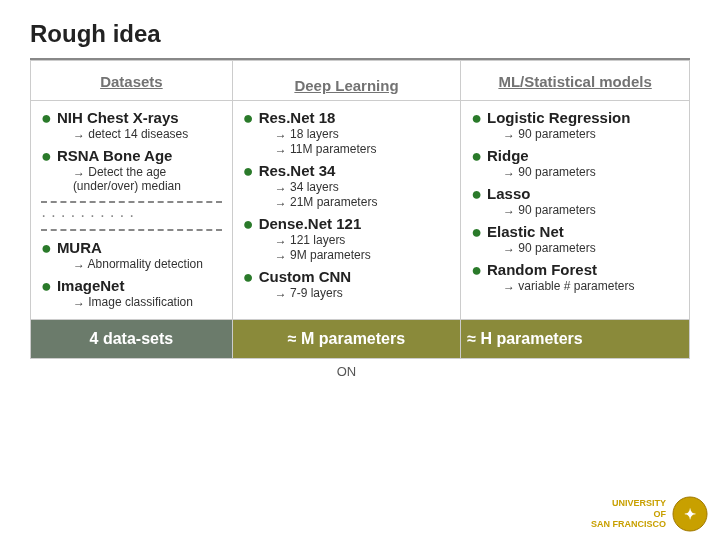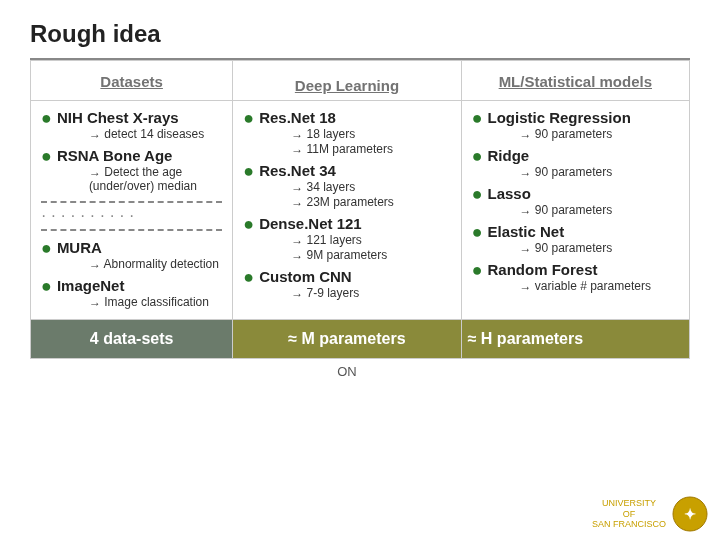--- a/index.html
+++ b/index.html
@@ -66,37 +66,37 @@
       flex-shrink: 0;
     }
     .item-title {
       font-size: 15px;
       font-weight: bold;
       color: #222;
     }
     .item-sub {
       font-size: 12px;
       color: #333;
-      margin-left: 32px;
+      margin-left: 16px;
       margin-top: 1px;
     }
 
     .logo-area {
       position: absolute;
       bottom: 8px;
       right: 12px;
       display: flex;
       align-items: center;
       gap: 6px;
     }
     .logo-text {
       font-size: 9px;
       color: #c8a000;
-      font-weight: normal;
-      text-align: center;
+      font-weight: bold;
+      text-align: right;
       line-height: 1.2;
     }
     .logo-emblem {
       width: 36px;
       height: 36px;
     }
 
     .datasets-col { width: 210px; }
     .dl-col { width: 240px; }
     .ml-col { width: 240px; }
@@ -177,21 +177,21 @@
               <div class="item-sub">→ 18 layers</div>
               <div class="item-sub">→ 11M parameters</div>
             </div>
           </div>
 
           <div class="bullet-item" style="margin-top:6px;">
             <span class="bullet">●</span>
             <div>
               <div class="item-title">Res.Net 34</div>
               <div class="item-sub">→ 34 layers</div>
-              <div class="item-sub">→ 23M parameters</div>
+              <div class="item-sub">→ 21M parameters</div>
             </div>
           </div>
 
           <div class="bullet-item" style="margin-top:6px;">
             <span class="bullet">●</span>
             <div>
               <div class="item-title">Dense.Net 121</div>
               <div class="item-sub">→ 121 layers</div>
               <div class="item-sub">→ 9M parameters</div>
             </div>

